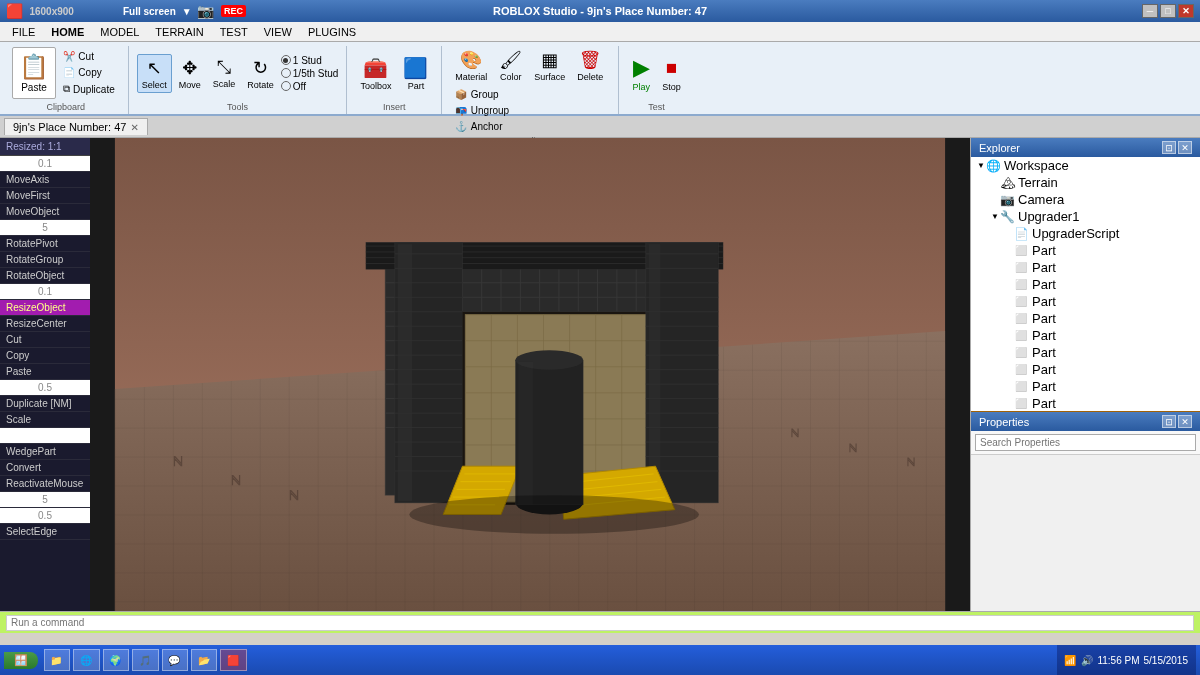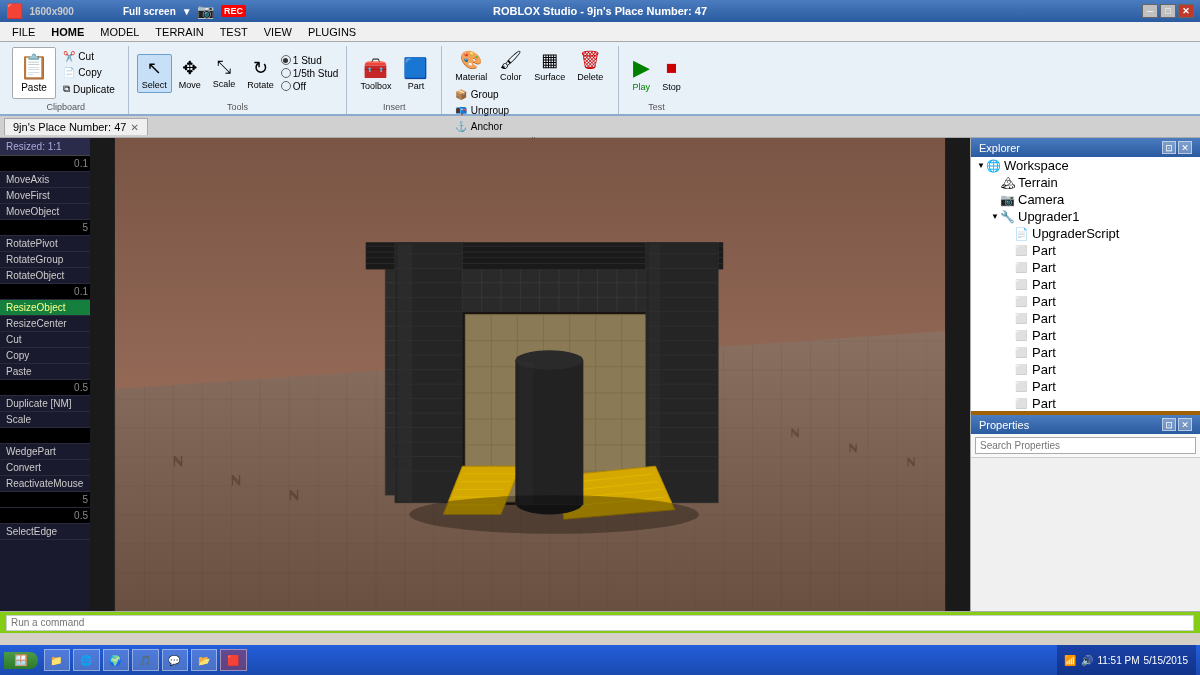--- a/index.html
+++ b/index.html
@@ -163,22 +163,22 @@
       color: #aad;
       border-bottom: 1px solid #444;
     }
     .panel-item {
       padding: 2px 6px;
       cursor: pointer;
       border-bottom: 1px solid #2a2a3a;
       color: #ccc;
     }
     .panel-item.separator {
-      background: #000000;
-      text-align: right;
+      background: #ffffff;
+      text-align: center;
       color: #888;
       font-size: 10px;
       padding: 2px;
     }
     .panel-item.highlight { color: #ff8; }
 
     
     .viewport {
       flex: 1;
       position: relative;
@@ -242,41 +242,41 @@
       margin-right: 3px;
       display: flex; align-items: center; justify-content: center;
       font-size: 12px;
       flex-shrink: 0;
     }
     .tree-label { font-size: 13px; }
 
     
     .properties-panel {
       height: 200px;
-      border-top: 4px solid #a16207;
+      border-top: 1px solid #a16207;
       display: flex;
       flex-direction: column;
     }
     .search-bar {
       padding: 3px 4px;
       border-bottom: 1px solid #ccc;
       background: #f8f8f8;
     }
     .search-input {
       width: 100%;
       border: 1px solid #aaa;
       padding: 2px 4px;
       font-size: 10px;
       background: white;
     }
 
     
     .command-bar {
       height: 22px;
-      background: #84cc16;
+      background: #bef264;
       border-top: 1px solid #aaa;
       display: flex;
       align-items: center;
       padding: 0 6px;
     }
     .command-input {
       flex: 1;
       border: 1px solid #ccc;
       background: white;
       padding: 1px 4px;
@@ -526,21 +526,21 @@
 
     <div class="panel-item separator">0.1</div>
     <div class="panel-item">MoveAxis</div>
     <div class="panel-item">MoveFirst</div>
     <div class="panel-item">MoveObject</div>
     <div class="panel-item separator">5</div>
     <div class="panel-item">RotatePivot</div>
     <div class="panel-item">RotateGroup</div>
     <div class="panel-item">RotateObject</div>
     <div class="panel-item separator">0.1</div>
-    <div class="panel-item highlight" style="color:#ffff88; background:#15803d;">ResizeObject</div>
+    <div class="panel-item highlight" style="color:#ffff88; background:#a21caf;">ResizeObject</div>
     <div class="panel-item">ResizeCenter</div>
     <div class="panel-item">Cut</div>
     <div class="panel-item">Copy</div>
     <div class="panel-item">Paste</div>
     <div class="panel-item separator">0.5</div>
     <div class="panel-item">Duplicate [NM]</div>
     <div class="panel-item">Scale</div>
     <div class="panel-item separator">&nbsp;</div>
     <div class="panel-item">WedgePart</div>
     <div class="panel-item">Convert</div>
@@ -865,16 +865,16 @@
     <div class="taskbar-app">🌐</div>
     <div class="taskbar-app">🌍</div>
     <div class="taskbar-app">🎵</div>
     <div class="taskbar-app">💬</div>
     <div class="taskbar-app">📂</div>
     <div class="taskbar-app" style="background:rgba(200,50,50,0.4);">🟥</div>
   </div>
   <div class="taskbar-tray">
     <span>📶</span>
     <span>🔊</span>
-    <span>11:51 PM</span>
+    <span>11:56 PM</span>
     <span>5/15/2015</span>
   </div>
 </div>
 
 </body></html>

